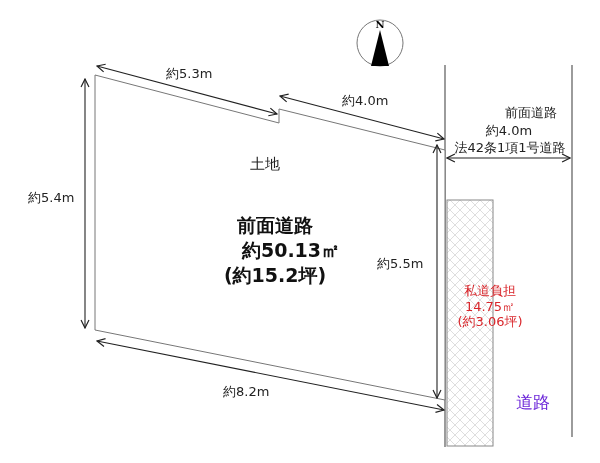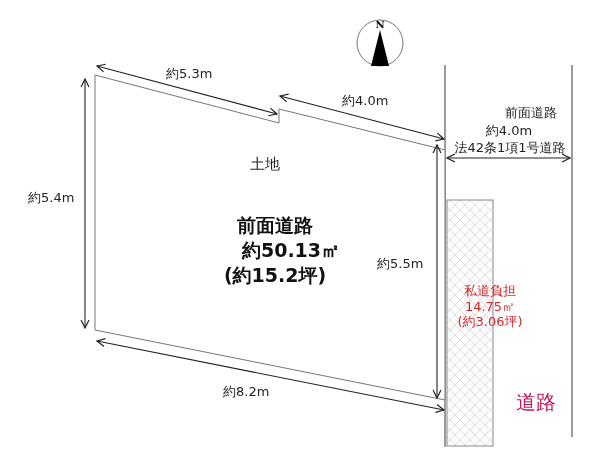--- a/index.html
+++ b/index.html
@@ -3,21 +3,21 @@
 <meta charset="utf-8">
 <style>
   html, body { margin:0; padding:0; background:#ffffff; }
   body { width:600px; height:463px; position:relative; overflow:hidden;
          font-family:"DejaVu Sans", "Liberation Sans", sans-serif; color:#1a1a1a; }
   #canvas { position:absolute; left:0; top:0; width:600px; height:463px; }
   .lbl { position:absolute; white-space:nowrap; font-size:13px; line-height:15px; color:#222; }
   .center { text-align:center; }
   .big { font-weight:bold; font-size:19px; line-height:23px; color:#111; }
   .red { color:#d9262b; font-size:13px; line-height:15px; }
-  .road-big { font-size:20px; color:#be185d; }
+  .road-big { font-size:17px; color:#6d28d9; }
 </style>
 </head>
 <body>
 
 <svg id="canvas" viewBox="0 0 600 463" xmlns="http://www.w3.org/2000/svg">
   <defs>
     <marker id="arr" viewBox="0 0 10 10" refX="9" refY="5" markerWidth="9" markerHeight="9" orient="auto-start-reverse">
       <path d="M1,1 L9,5 L1,9" fill="none" stroke="#222" stroke-width="1.2"></path>
     </marker>
     <pattern id="hatch" width="10" height="10" patternUnits="userSpaceOnUse">

